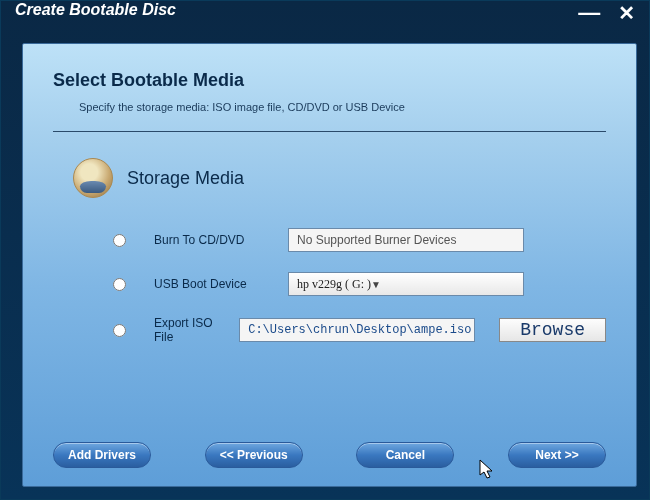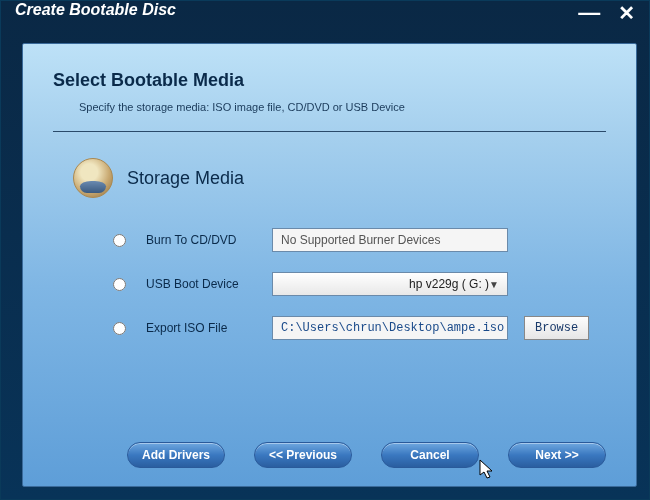--- a/index.html
+++ b/index.html
@@ -70,21 +70,21 @@
     border-radius: 50% 50% 8px 8px;
   }
   .section-label {
     color: #0a2a4a; font-size: 18px;
   }
   .options {
     margin-left: 60px;
     display: flex; flex-direction: column; gap: 20px;
   }
   .opt-row {
-    display: flex; align-items: center; gap: 16px;
+    display: flex; align-items: center; gap: 24px;
   }
   .radio {
     width: 13px; height: 13px;
     margin-right: 4px;
   }
   .opt-label {
     color: #0a2a4a; font-size: 12px;
     width: 110px;
   }
   .field {
@@ -93,41 +93,41 @@
     border: 1px solid #6a8aaa;
     font-size: 12px;
     padding: 6px 8px;
     display: flex; align-items: center;
     color: #555;
   }
   .field-burner { width: 236px; }
   .field-select {
     width: 236px;
     background: linear-gradient(180deg, #fff, #e8e8e8);
-    justify-content: flex-end;
-    font-family: Liberation Sans, sans-serif;
+    justify-content: flex-start;
+    font-family: Liberation Serif, serif;
     color: #222;
   }
   .chev { color:#444; font-size:10px; }
   .field-path {
     width: 236px; font-family: "Courier New", monospace;
     color: #1a4a8a;
   }
   .browse-btn {
-    height: 24px; padding: 0 10px;
+    height: 24px; padding: 0 20px;
     background: linear-gradient(180deg, #fdfdfd, #e6e6e6);
-    border: 1px solid #888; font-size: 12px;
+    border: 1px solid #888; font-size: 18px;
     font-family: "Courier New", monospace;
     display:flex; align-items:center; cursor:pointer;
     color: #1a3a6a;
     text-align: center;
   }
   .footer {
     margin-top: auto;
-    display: flex; gap: 29px; justify-content: flex-end;
+    display: flex; gap: 22px; justify-content: space-between;
     padding-top: 18px;
   }
   .pill {
     min-width: 98px; height: 26px;
     border-radius: 13px;
     background: linear-gradient(180deg, #6fa8e0 0%, #3a78c0 50%, #2a5ea0 100%);
     border: 1px solid #2a5a9a;
     color: #fff; font-size: 12px; font-weight: bold;
     display:flex; align-items:center; justify-content:center;
     cursor:pointer;

